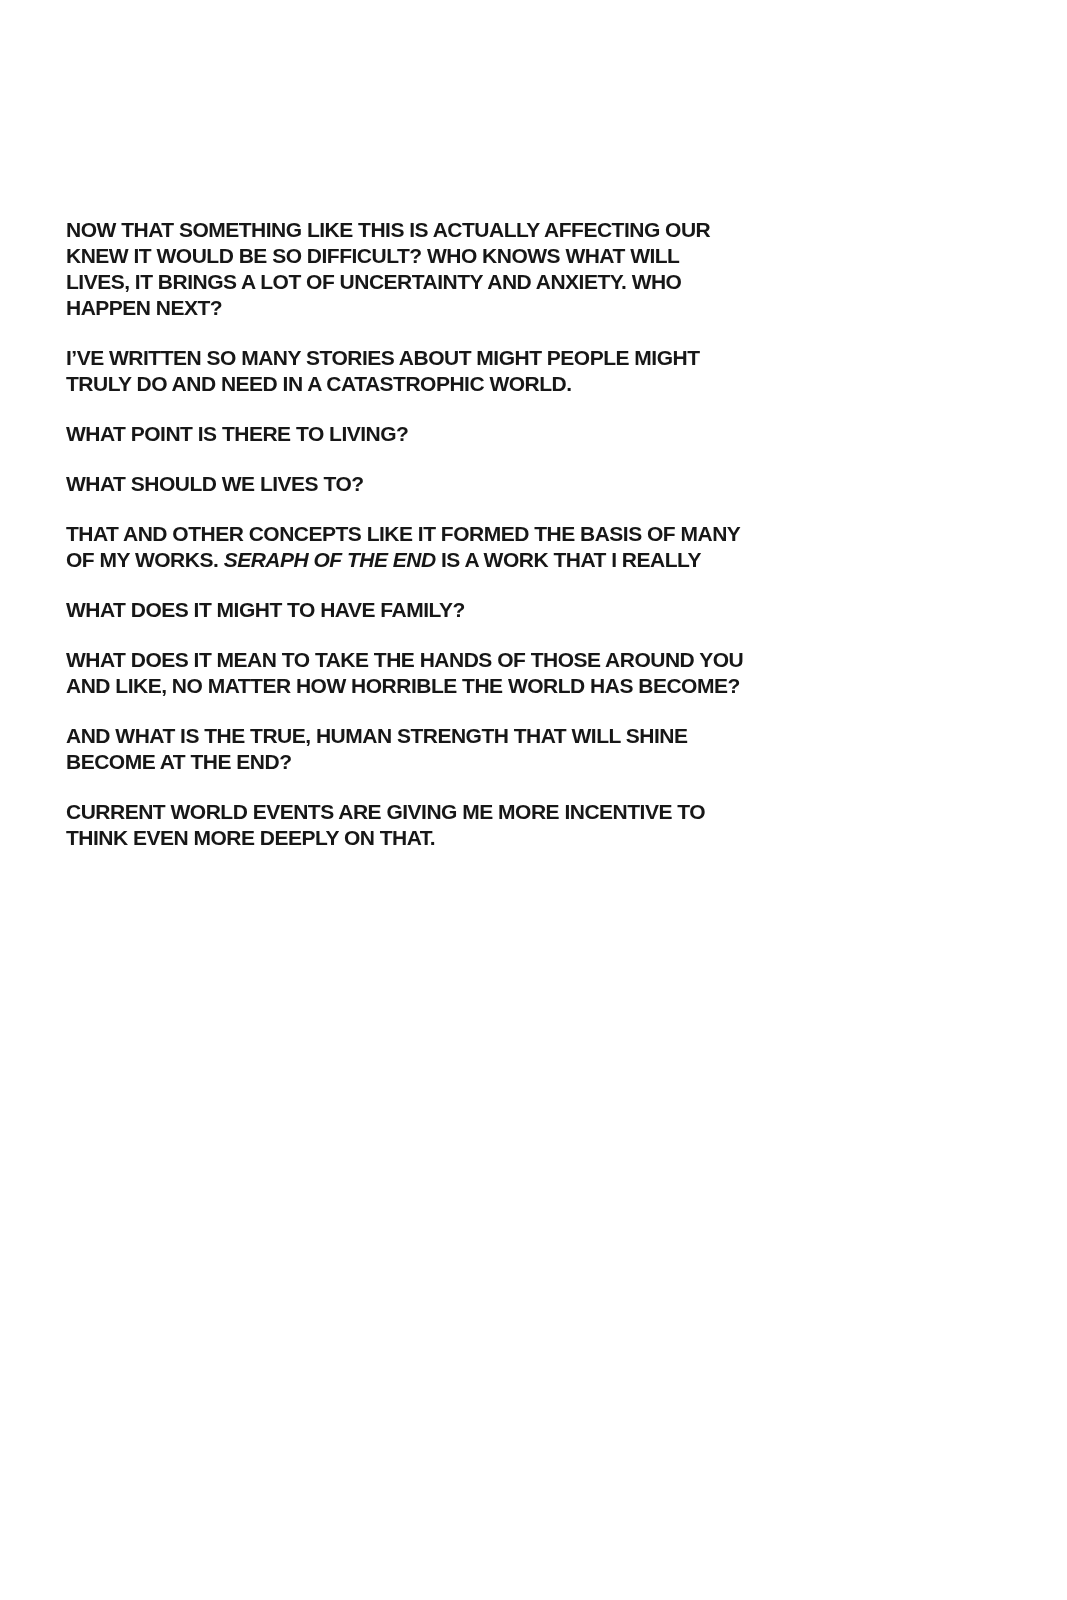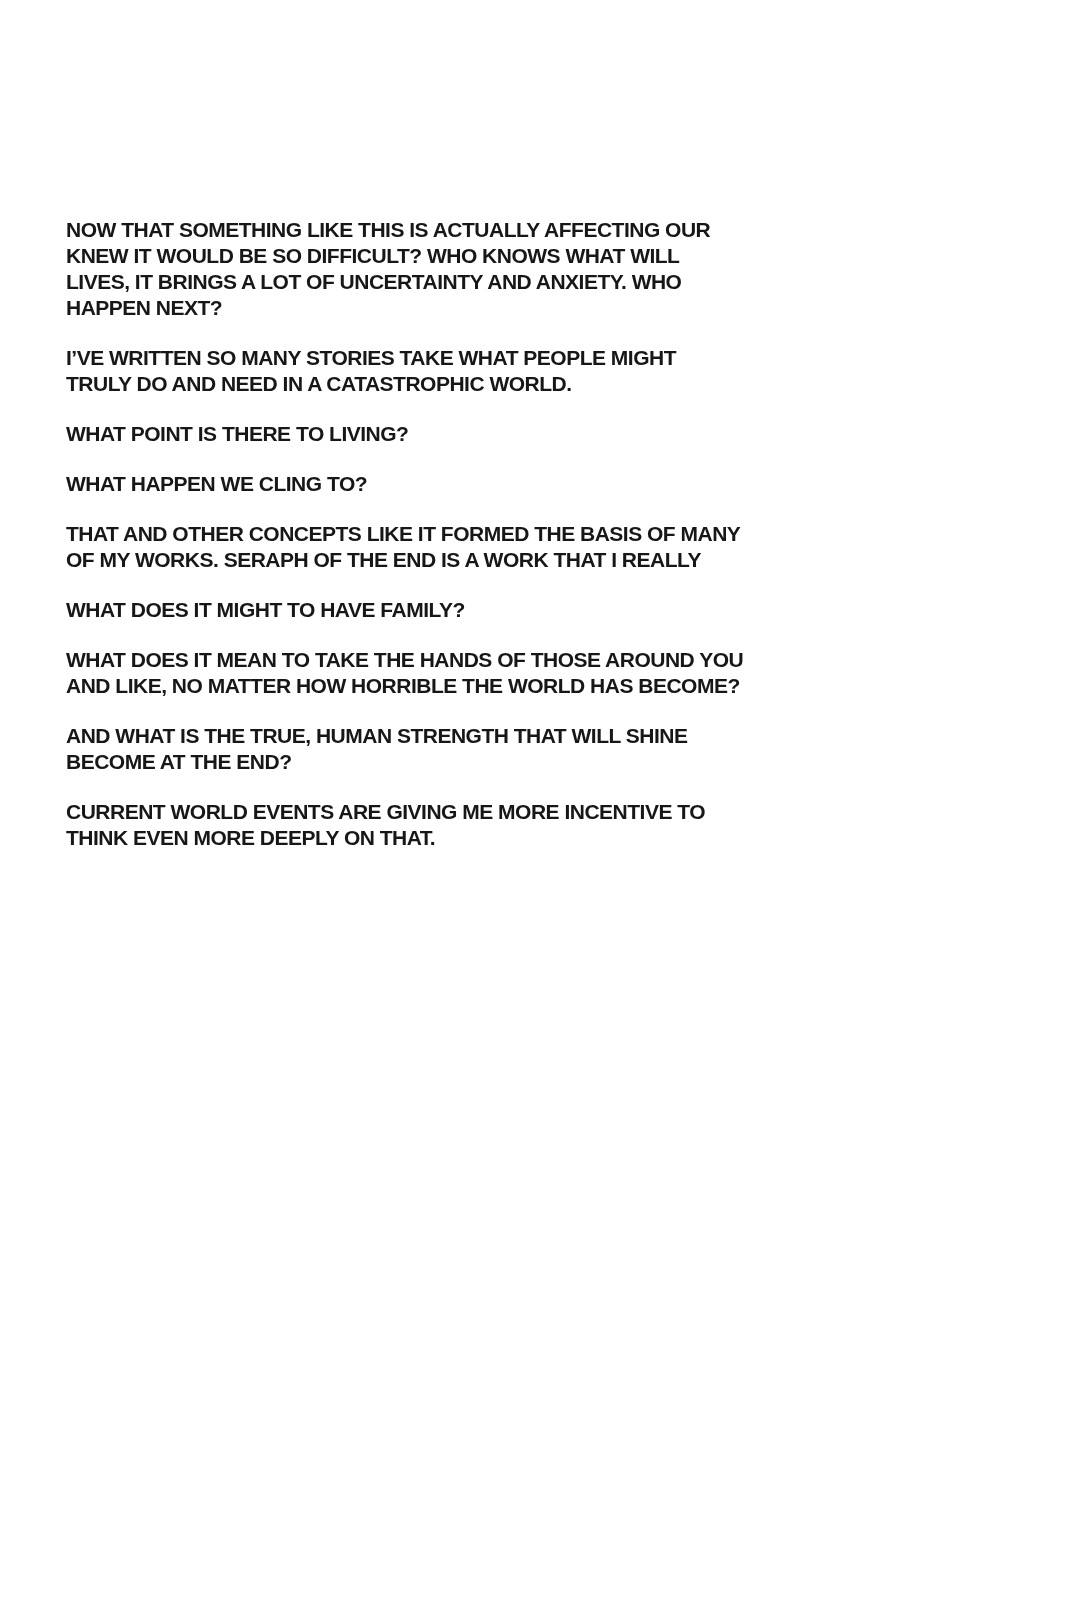--- a/index.html
+++ b/index.html
@@ -28,42 +28,43 @@
     margin-top: 16px;
   }
   .text-block p {
     margin: 0 0 24px 0;
   }
   .line {
     display: block;
     white-space: pre;
   }
   .italic {
+    font-style: italic;
   }
 </style>
 </head>
 <body>
 
 <div class="page">
   <div class="text-block">
       <p>
         <span class="line"><span>NOW THAT SOMETHING LIKE THIS IS ACTUALLY AFFECTING OUR</span></span>
         <span class="line"><span>KNEW IT WOULD BE SO DIFFICULT? WHO KNOWS WHAT WILL</span></span>
         <span class="line"><span>LIVES, IT BRINGS A LOT OF UNCERTAINTY AND ANXIETY. WHO</span></span>
         <span class="line"><span>HAPPEN NEXT?</span></span>
       </p>
       <p>
-        <span class="line"><span>I’VE WRITTEN SO MANY STORIES TAKE WHAT PEOPLE MIGHT</span></span>
+        <span class="line"><span>I’VE WRITTEN SO MANY STORIES ABOUT MIGHT PEOPLE MIGHT</span></span>
         <span class="line"><span>TRULY DO AND NEED IN A CATASTROPHIC WORLD.</span></span>
       </p>
       <p>
         <span class="line"><span>WHAT POINT IS THERE TO LIVING?</span></span>
       </p>
       <p>
-        <span class="line"><span>WHAT HAPPEN WE CLING TO?</span></span>
+        <span class="line"><span>WHAT SHOULD WE LIVES TO?</span></span>
       </p>
       <p>
         <span class="line"><span>THAT AND OTHER CONCEPTS LIKE IT FORMED THE BASIS OF MANY</span></span>
         <span class="line"><span>OF MY WORKS. </span><span class="italic">SERAPH OF THE END</span><span> IS A WORK THAT I REALLY</span></span>
       </p>
       <p>
         <span class="line"><span>WHAT DOES IT MIGHT TO HAVE FAMILY?</span></span>
       </p>
       <p>
         <span class="line"><span>WHAT DOES IT MEAN TO TAKE THE HANDS OF THOSE AROUND YOU</span></span>

